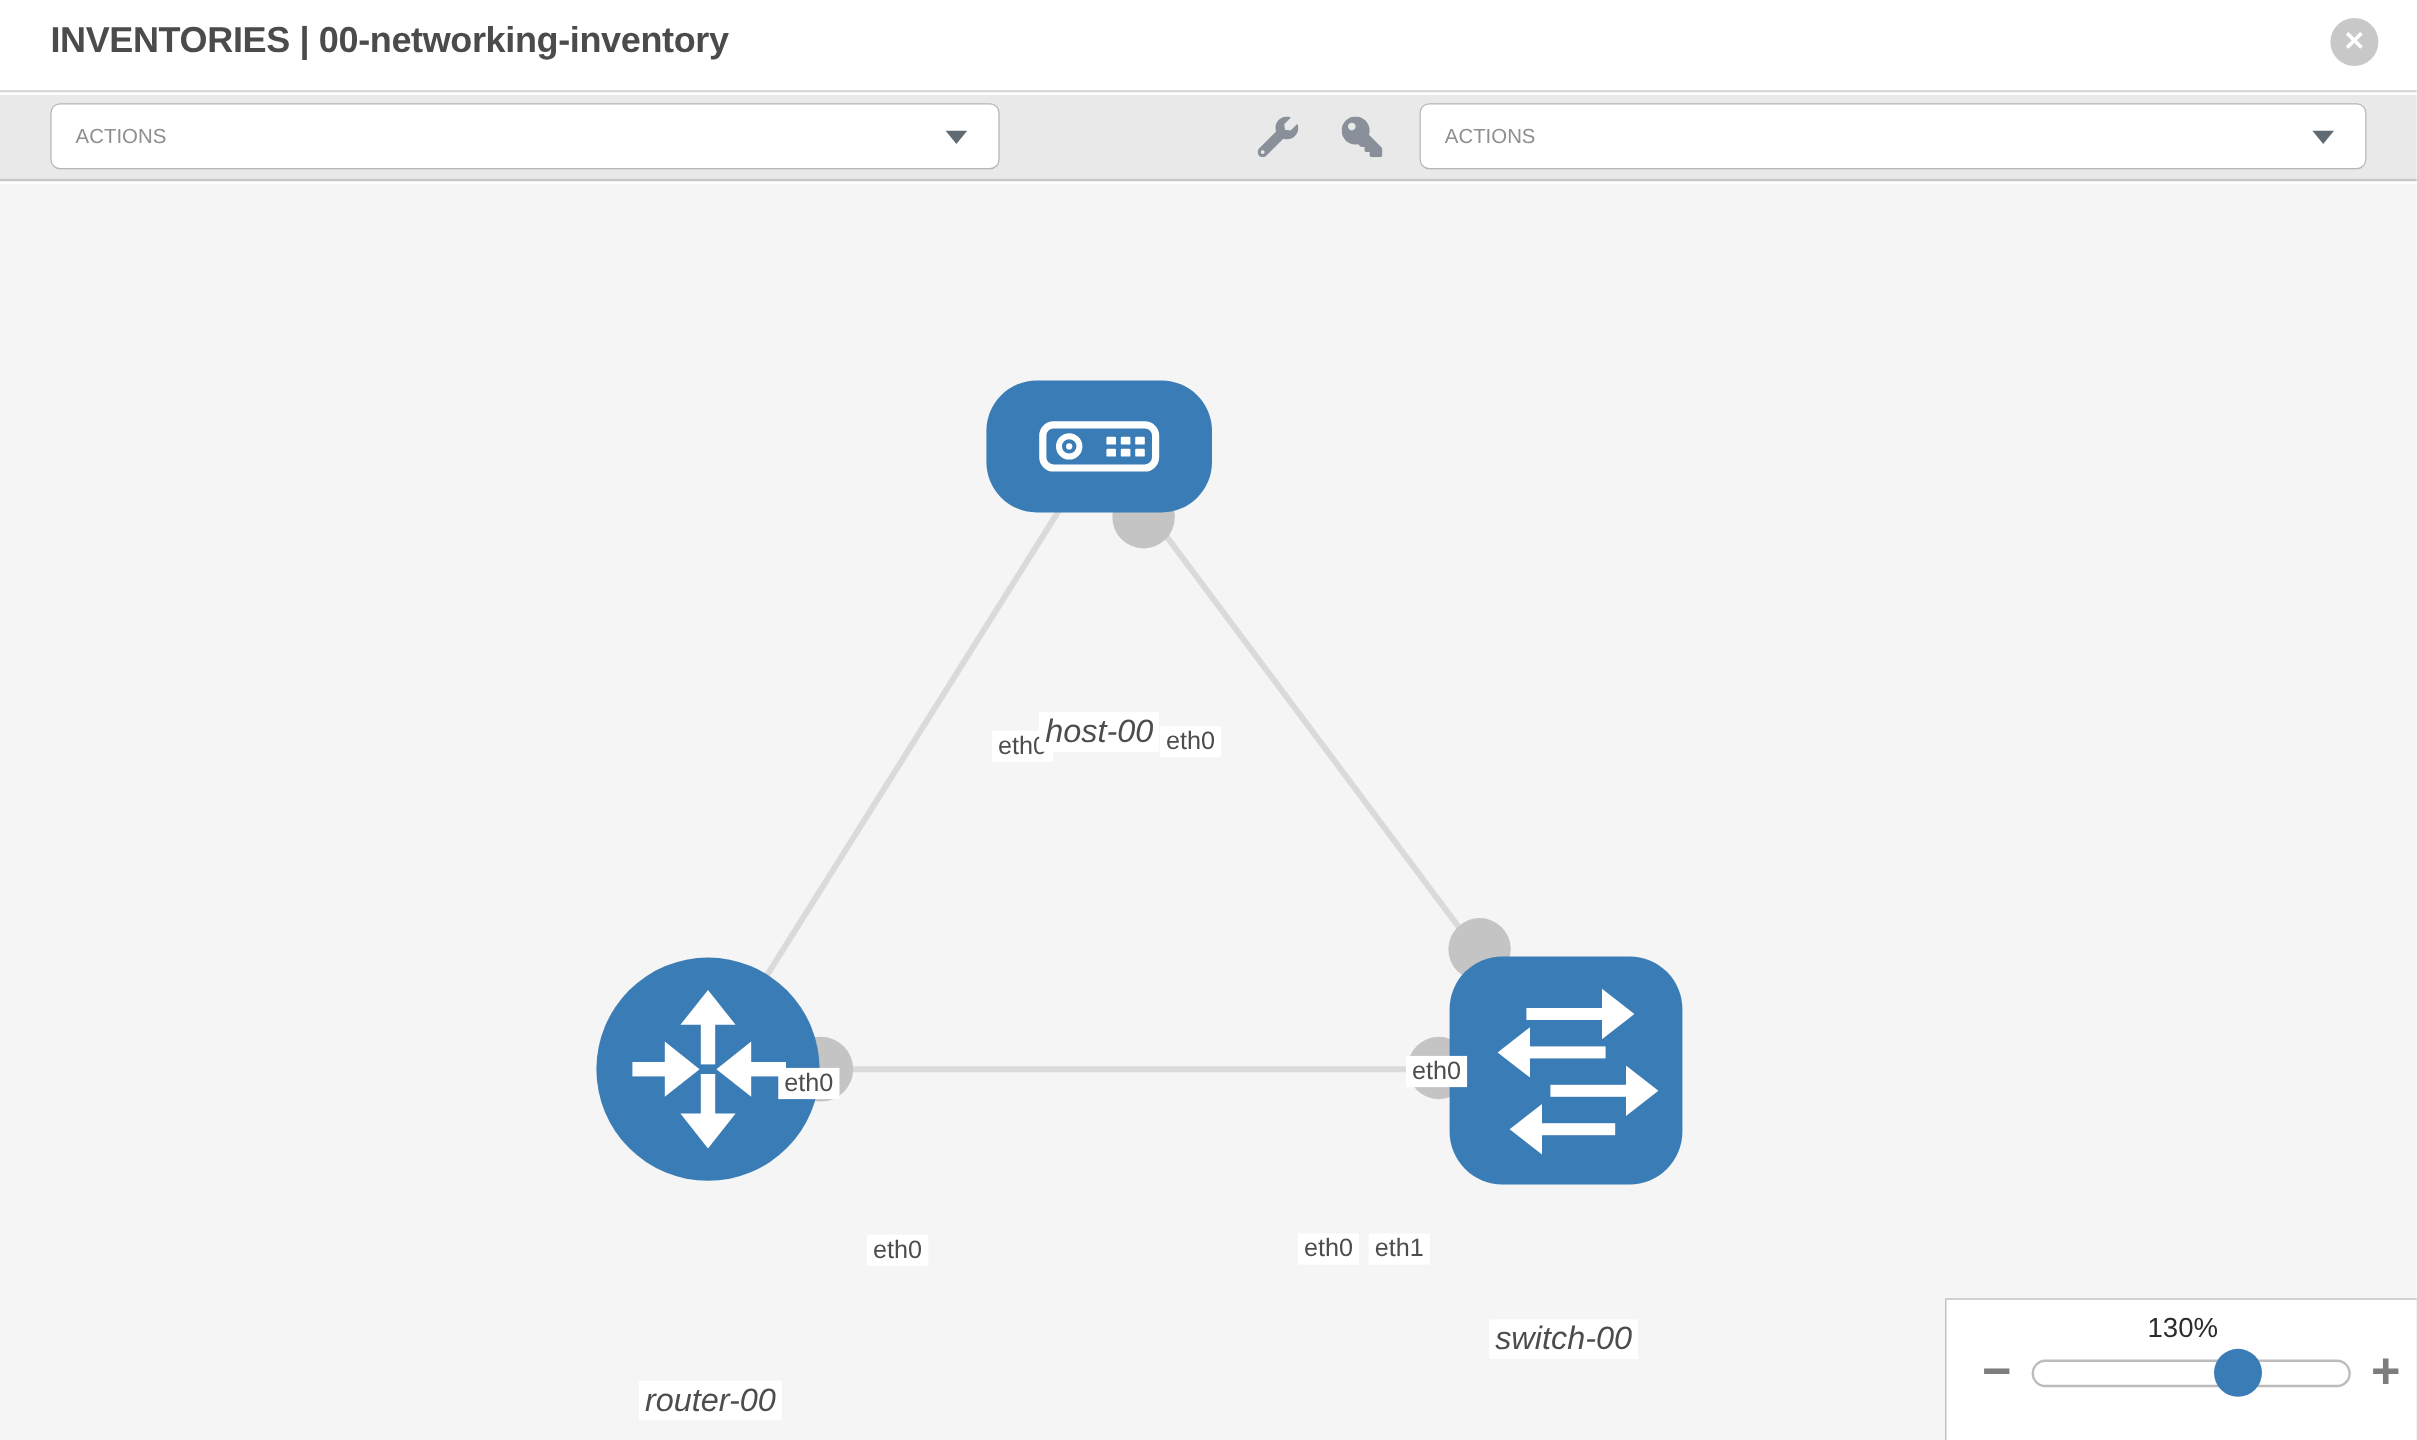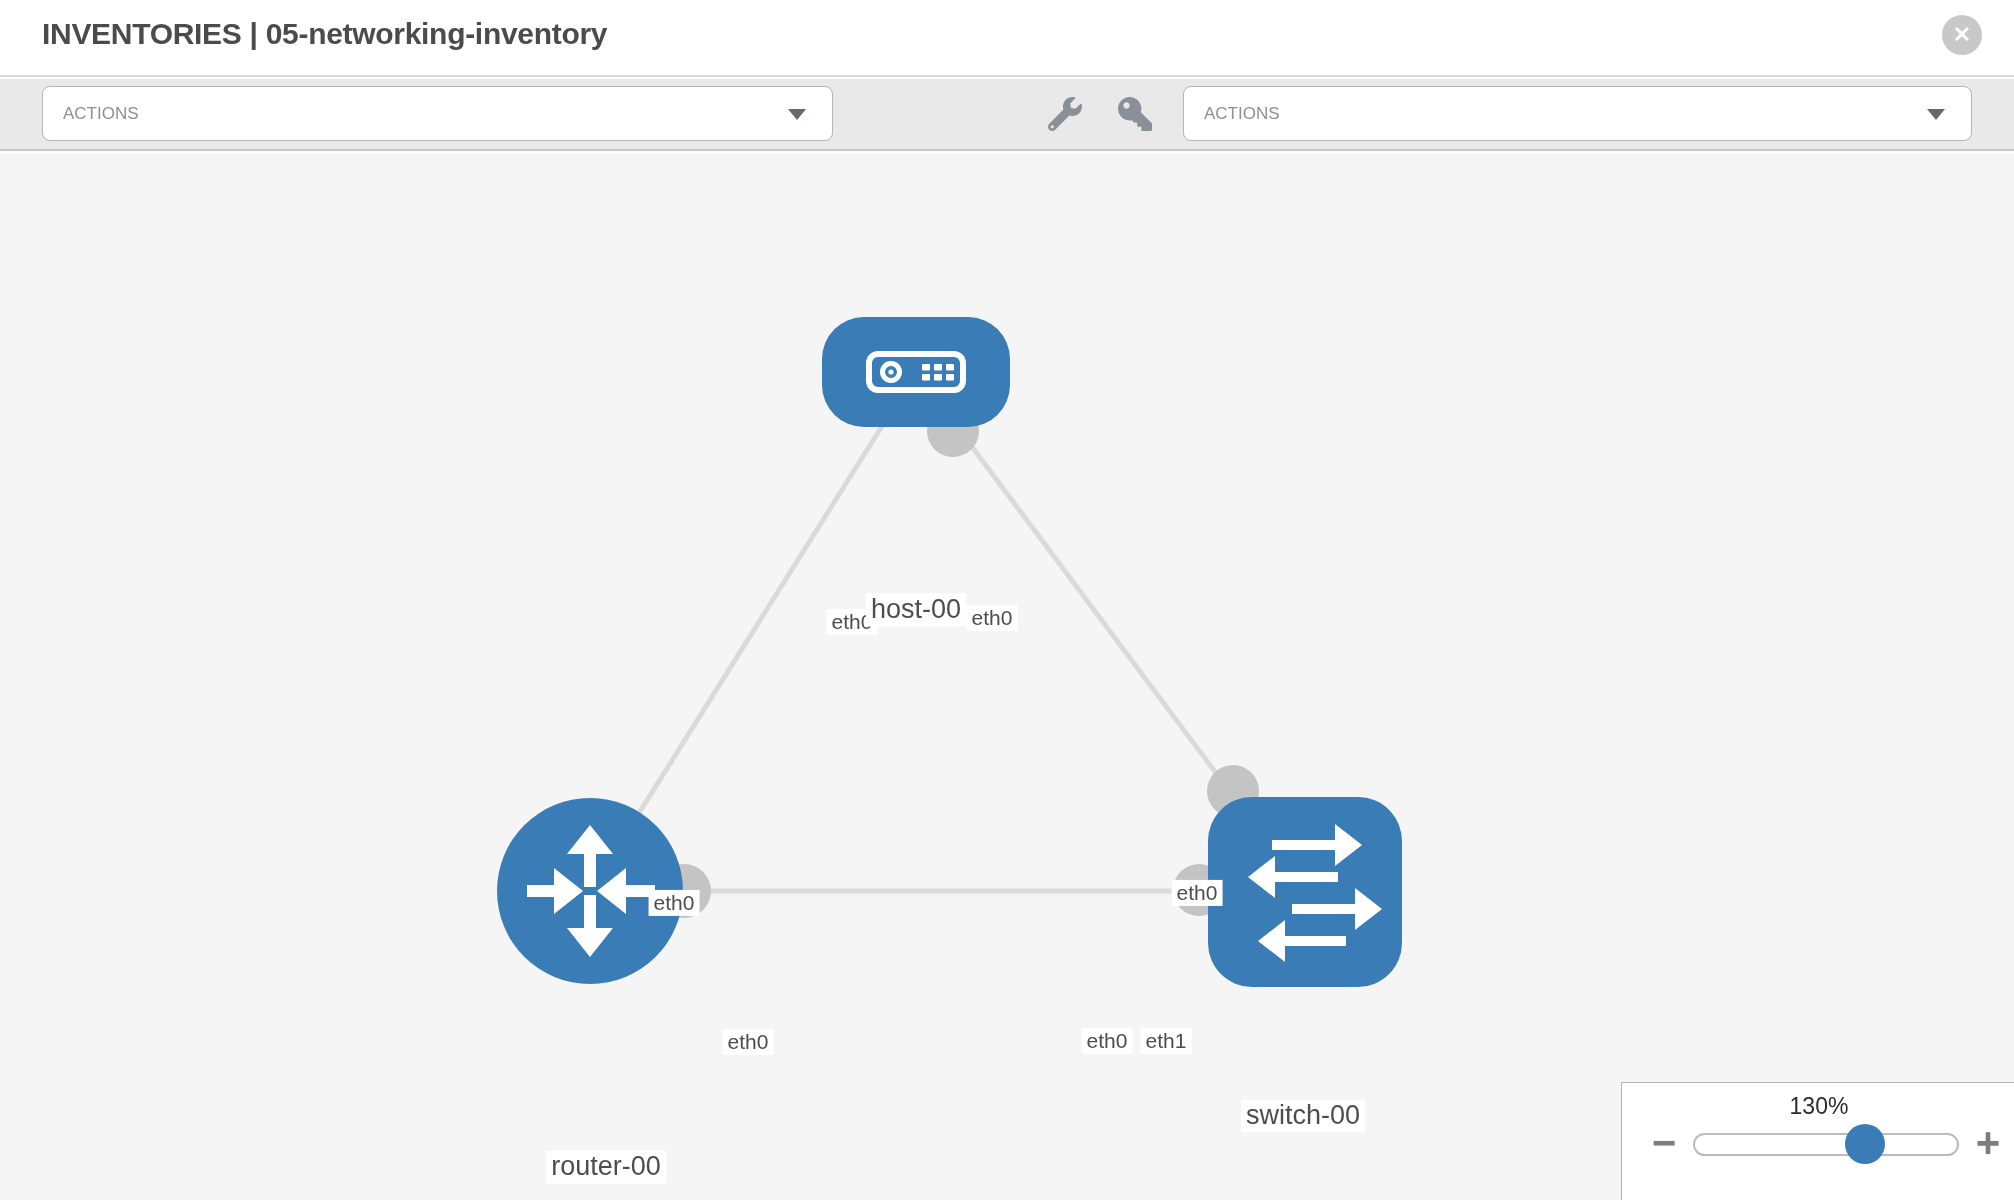--- a/index.html
+++ b/index.html
@@ -32,21 +32,21 @@
   .tool-btn svg { display:block; }
 
   
   .canvas { position:absolute; left:0; top:153px; width:2014px; height:1047px;
     background:#f5f5f5; }
   .canvas svg { position:absolute; left:0; top:0; }
 
   
   .glabel { position:absolute; transform:translate(-50%,-50%); background:#fff;
     color:#4d4d4d; white-space:nowrap; padding:1px 5px; line-height:1.15; }
-  .glabel.node-label { font-size:27px; }
+  .glabel.node-label { font-size:27px;font-style:italic; }
   .glabel.iface-label { font-size:21px; }
 
   
   .zoom-panel { position:absolute; left:1621px; top:1082px; width:394px; height:130px;
     background:#fff; border:1px solid #b3b3b3; }
   .zoom-level { position:absolute; left:0; top:10px; width:394px; text-align:center;
     font-size:23px; color:#2b2b2b; }
   .zoom-minus, .zoom-plus { position:absolute; top:36px; width:44px; height:48px;
     font-size:42px; font-weight:700; color:#7d7d7d; text-align:center; line-height:48px;
     cursor:pointer; }
@@ -56,21 +56,21 @@
     background:#fff; border:2px solid #bcbcbc; border-radius:12px; cursor:pointer; }
   .zoom-handle { position:absolute; left:223px; top:41px; width:40px; height:40px;
     border-radius:50%; background:#3a7cb5; cursor:pointer; }
 </style>
 </head>
 <body>
 
 <div id="app">
 
   <div class="header">
-    <div class="page-title">INVENTORIES | 05-networking-inventory</div>
+    <div class="page-title">INVENTORIES | 00-networking-inventory</div>
     <div class="close-btn">
       <span>✕</span>
     </div>
   </div>
 
   <div class="toolbar">
     <div class="dropdown dd-actions">
       <span class="dd-label">ACTIONS</span>
       <span class="caret"></span>
     </div>
@@ -157,21 +157,21 @@
     </svg>
 
     <div class="glabel iface-label" style="left:852px; top:469px;">eth0</div>
     <div class="glabel node-label" style="left:916px; top:457px;">host-00</div>
     <div class="glabel iface-label" style="left:992px; top:465px;">eth0</div>
     <div class="glabel iface-label" style="left:674px; top:750px;">eth0</div>
     <div class="glabel iface-label" style="left:1197px; top:740px;">eth0</div>
     <div class="glabel iface-label" style="left:748px; top:889px;">eth0</div>
     <div class="glabel iface-label" style="left:1107px; top:888px;">eth0</div>
     <div class="glabel iface-label" style="left:1138px; top:888px;margin-left:28px;">eth1</div>
-    <div class="glabel node-label" style="left:606px; top:1014px;text-align:center;">router-00</div>
+    <div class="glabel node-label" style="left:592px; top:1014px;text-align:center;">router-00</div>
     <div class="glabel node-label" style="left:1303px; top:963px;">switch-00</div>
   </div>
 
   <div class="zoom-panel">
     <div class="zoom-level">130%</div>
     <div class="zoom-minus">
       <span>−</span>
     </div>
     <div class="zoom-track"></div>
     <div class="zoom-handle"></div>

